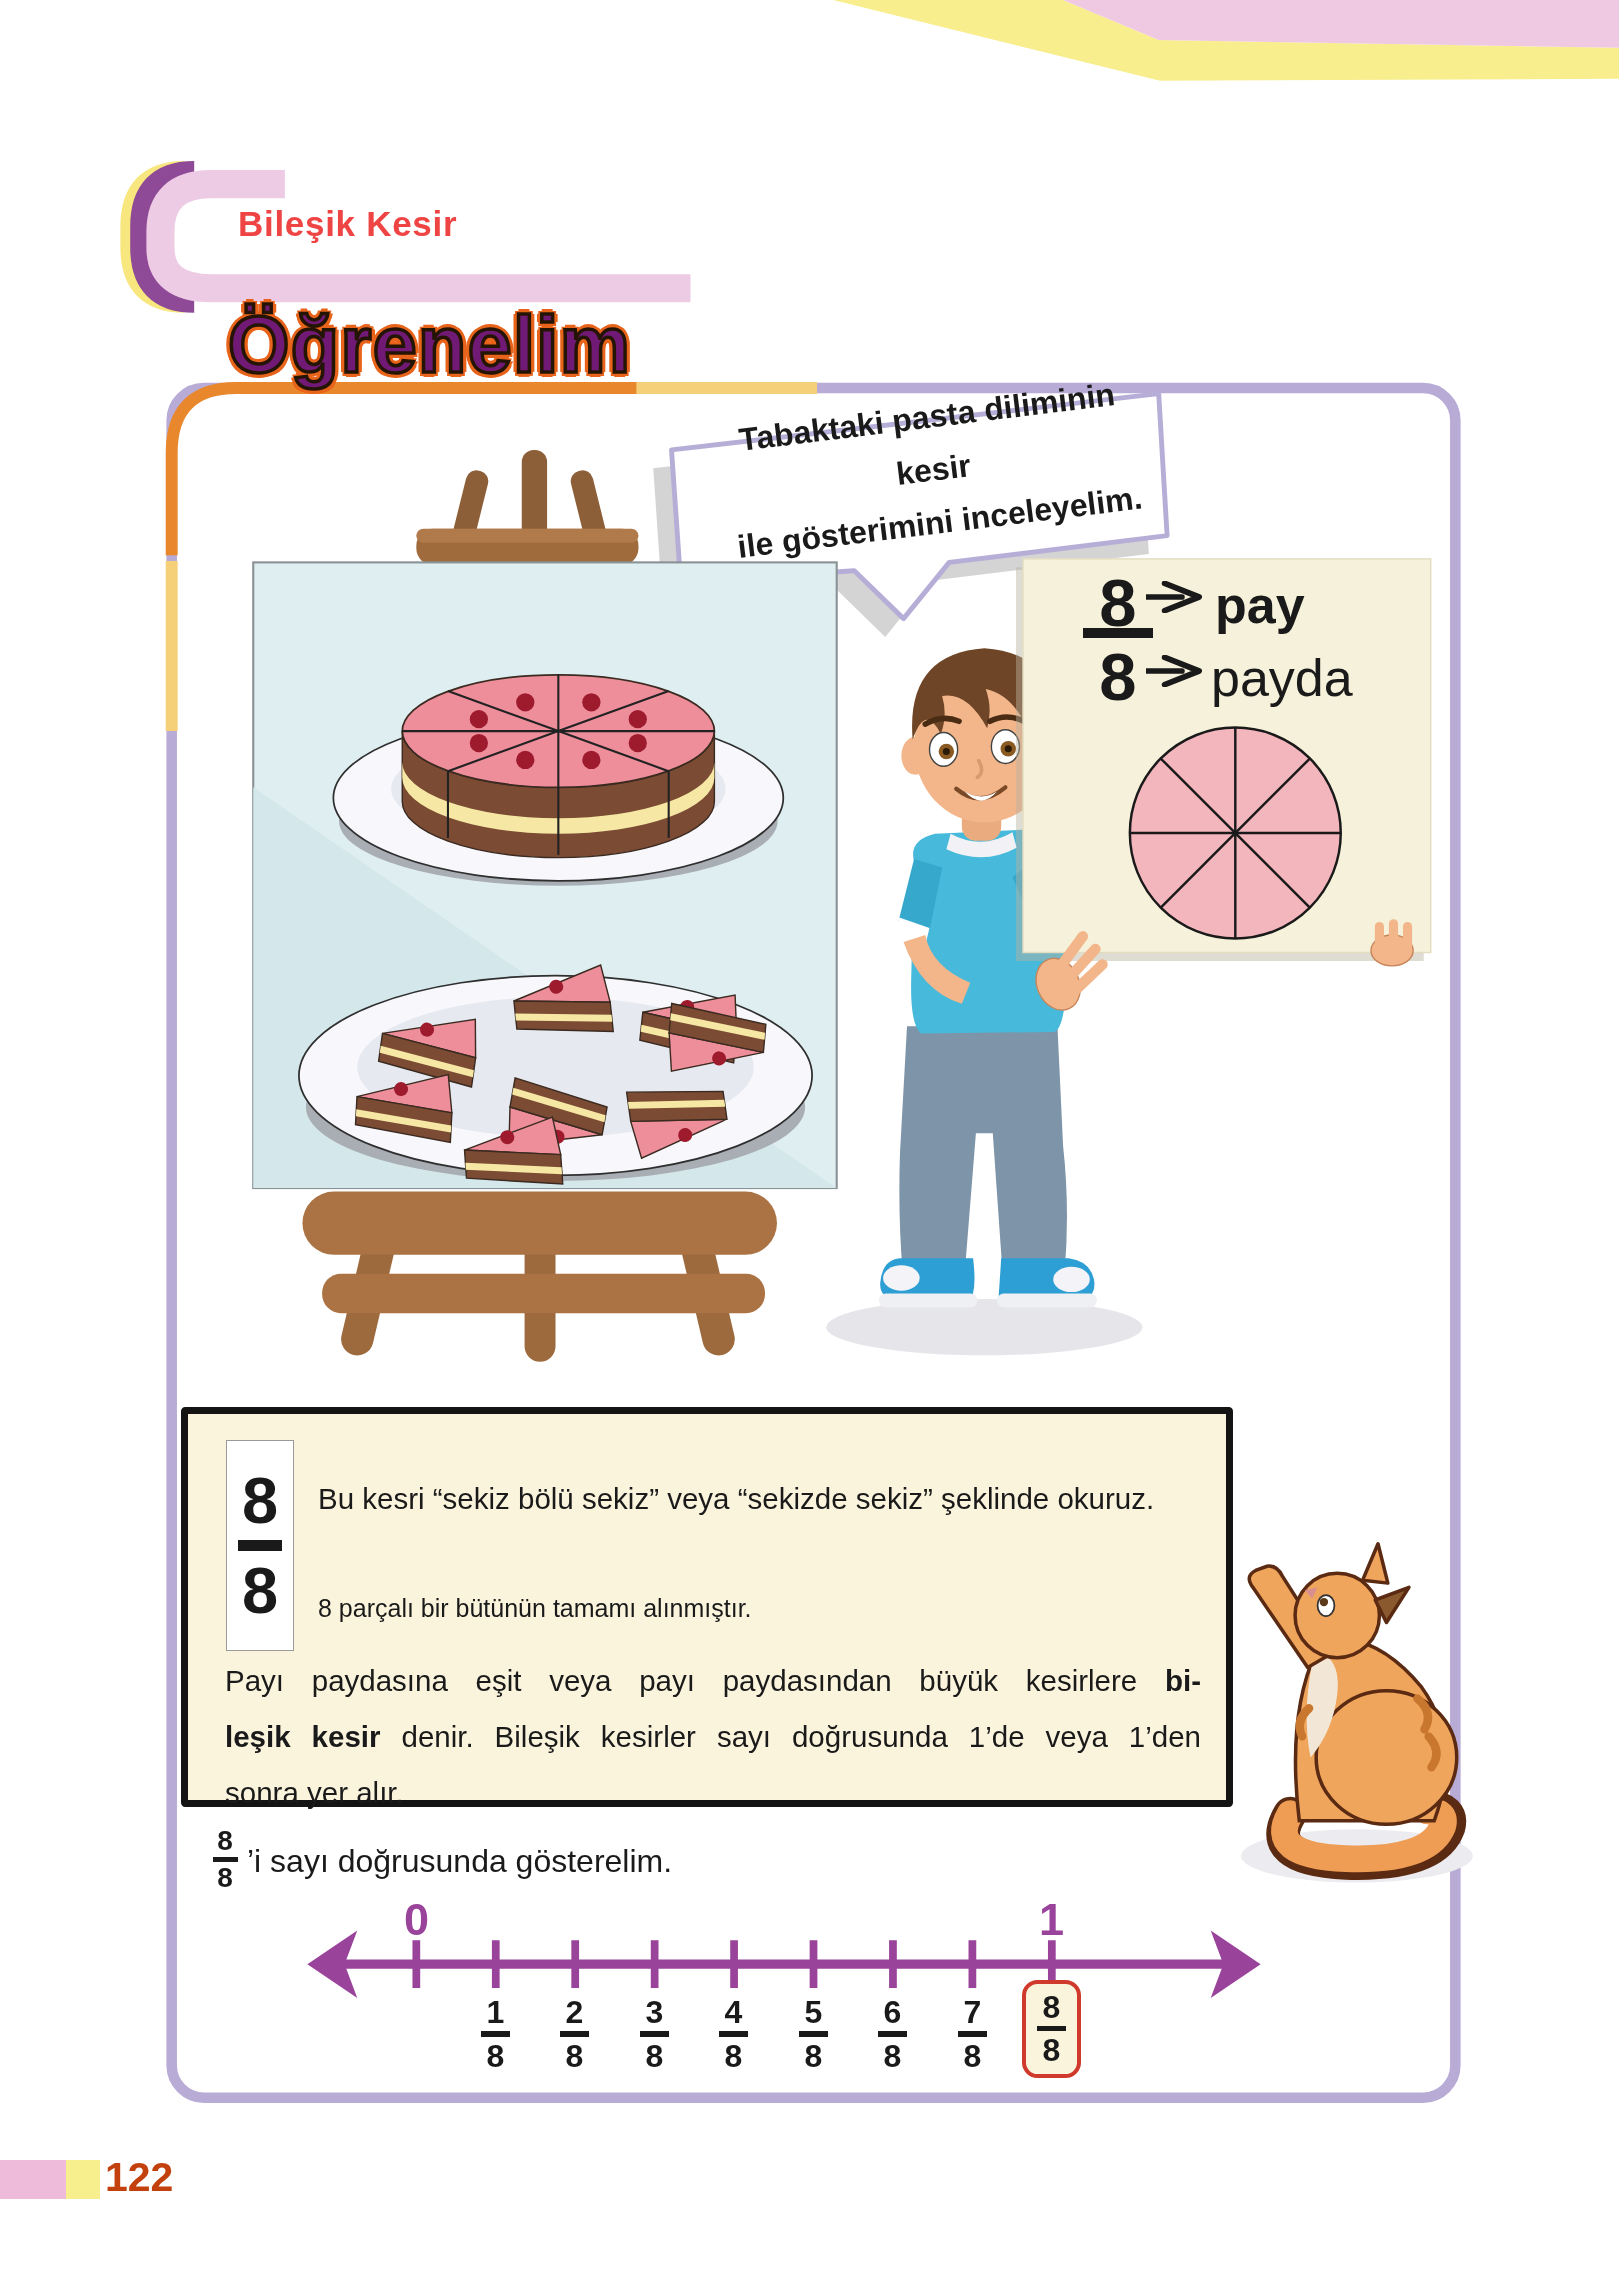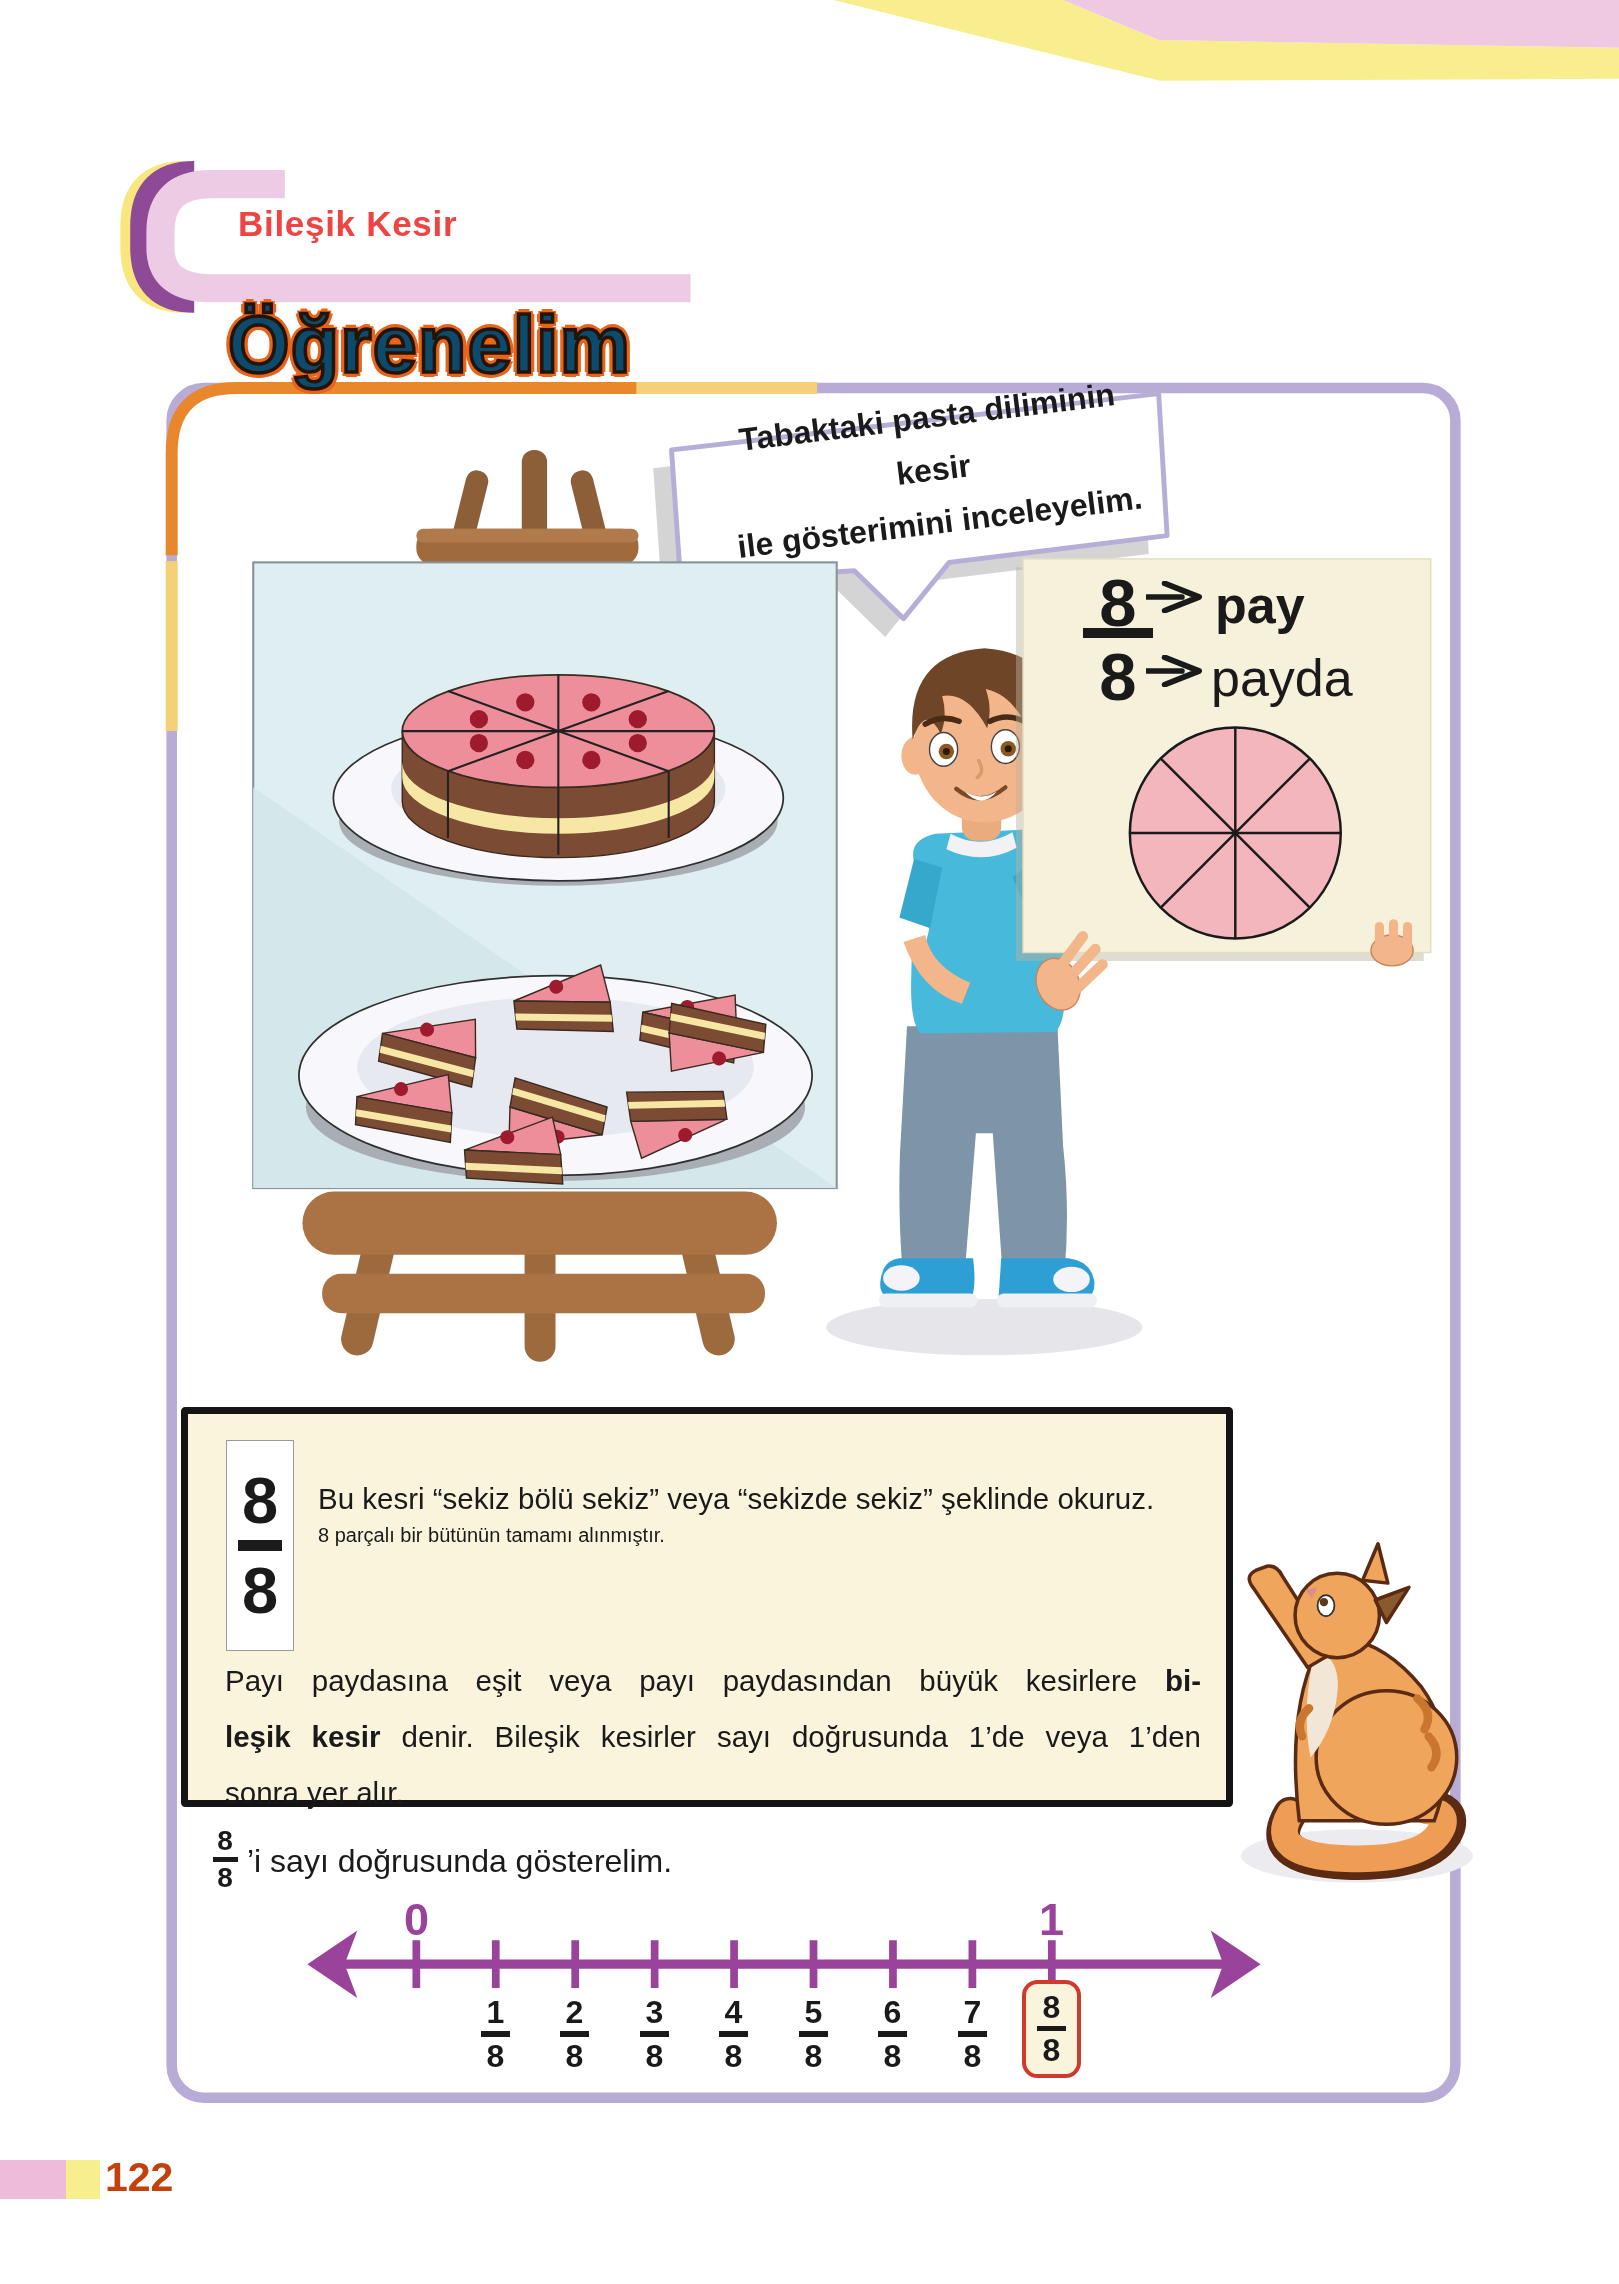--- a/index.html
+++ b/index.html
@@ -3,21 +3,21 @@
 <meta charset="utf-8">
 <style>
   html,body{margin:0;padding:0;background:#ffffff;}
   #page{position:relative;width:1620px;height:2284px;background:#fff;overflow:hidden;
         font-family:"Liberation Sans",sans-serif;}
   #art{position:absolute;left:0;top:0;z-index:2;}
   .txt{position:absolute;z-index:3;color:#1a1a1a;}
   .under{position:absolute;z-index:1;}
 
   .page-title{left:238px;top:204px;font-size:35px;font-weight:bold;color:#ef4444;letter-spacing:0.7px;}
-  .badge{left:228px;top:299px;font-size:79px;font-weight:bold;color:#0c4a6e;
+  .badge{left:228px;top:299px;font-size:79px;font-weight:bold;color:#701a75;
          -webkit-text-stroke:3.5px #241403;letter-spacing:1.4px;
          text-shadow:-4.9px 0 0 #e8641b,4.9px 0 0 #e8641b,0 -4.9px 0 #e8641b,0 4.9px 0 #e8641b,
                      -3.5px 3.5px 0 #e8641b,3.5px -3.5px 0 #e8641b,3.5px 3.5px 0 #e8641b,-3.5px -3.5px 0 #e8641b;}
 
   .bubble-text{left:697px;top:419px;width:457px;transform:rotate(-7deg);transform-origin:left top;
                text-align:center;font-size:32px;font-weight:bold;line-height:1.65;}
 
   
   .sign-num{left:1083px;top:564px;width:70px;text-align:center;font-size:67px;font-weight:bold;}
   .sign-bar{left:1083px;top:628px;width:70px;height:9.8px;background:#1a1a1a;z-index:3;position:absolute;}
@@ -27,21 +27,21 @@
   .arrow-icon{position:absolute;z-index:3;}
 
   
   .note-box{left:181px;top:1407px;width:1052px;height:400px;background:#fbf4dd;
             border:7px solid #141414;border-radius:4.2px;box-sizing:border-box;}
   .note-card{left:226px;top:1440px;width:66px;height:209px;background:#ffffff;border:1.4px solid #9a9a9a;
              display:flex;flex-direction:column;align-items:center;justify-content:center;z-index:3;position:absolute;}
   .note-card .n,.note-card .d{font-size:65px;font-weight:bold;line-height:67px;color:#1a1a1a;}
   .note-card .bar{width:44px;height:11.2px;background:#1a1a1a;margin:5.6px 0;}
   .note-line1{left:318px;top:1482px;width:907px;font-size:29.5px;}
-  .note-line2{left:318px;top:1524px;width:907px;font-size:20px;}
+  .note-line2{left:318px;top:1594px;width:907px;font-size:25px;}
   .note-para{left:225px;top:1653px;width:976px;font-size:29.5px;line-height:56px;}
   .note-para .pline{text-align:justify;text-align-last:justify;}
   .note-para .pline:last-child{text-align:left;text-align-last:left;}
   .note-para b{font-weight:bold;}
 
   
   .mini-frac{left:208px;top:1826px;width:34px;display:flex;flex-direction:column;align-items:center;z-index:3;position:absolute;}
   .mini-frac .n,.mini-frac .d{font-size:28px;font-weight:bold;line-height:29.5px;color:#1a1a1a;}
   .mini-frac .bar{width:25px;height:4.9px;background:#1a1a1a;margin:1.4px 0;}
   .nl-intro-text{left:247px;top:1843px;font-size:32px;}

